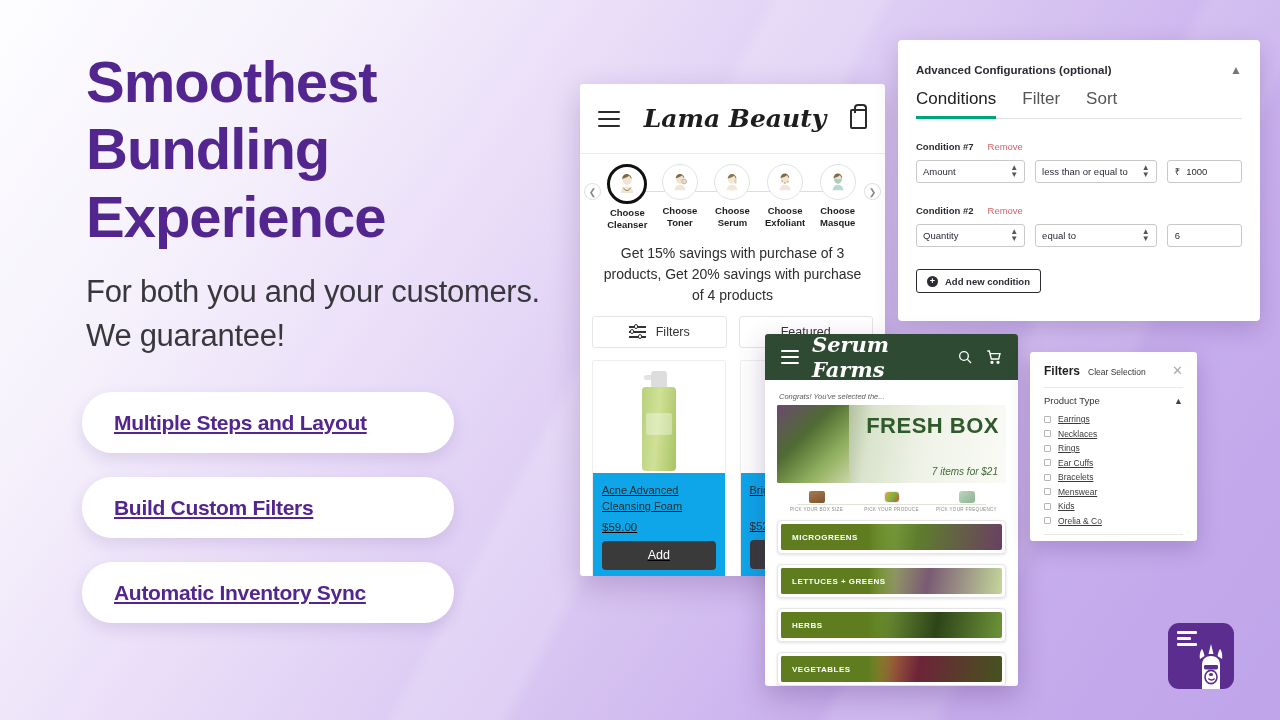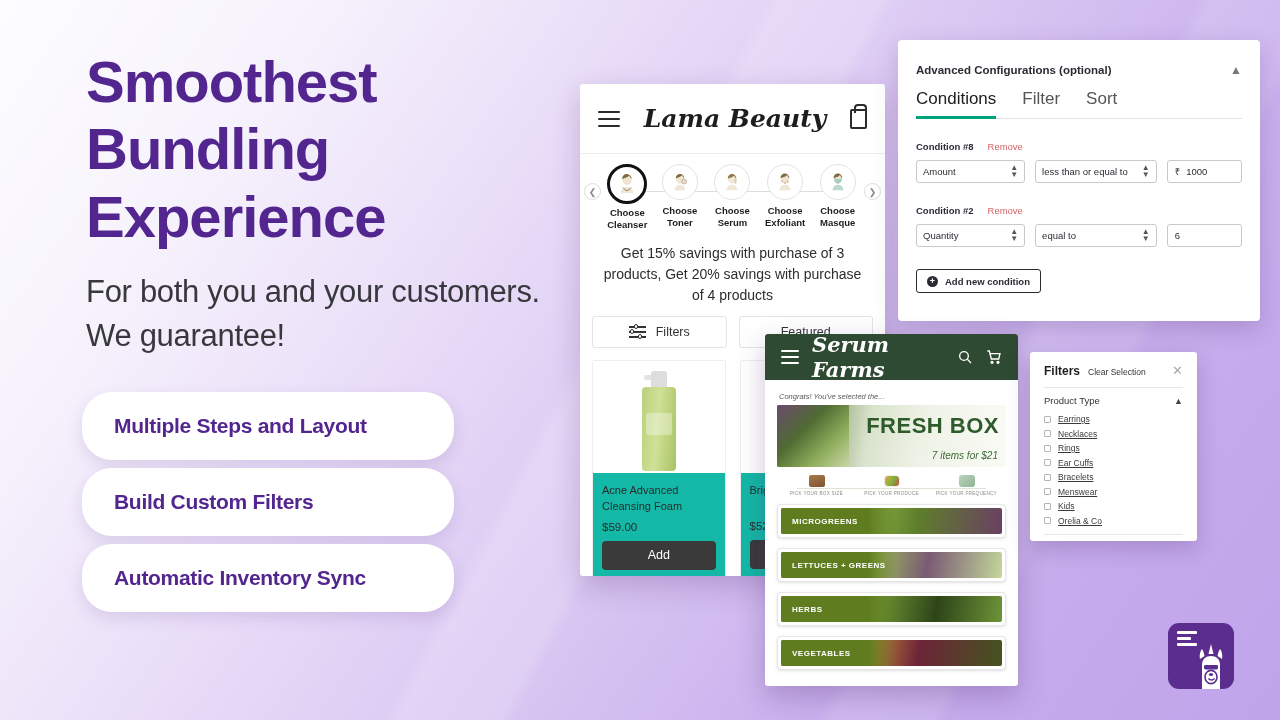--- a/index.html
+++ b/index.html
@@ -19,25 +19,25 @@
   .hero h1 {
     font-size: 58px; line-height: 1.16; font-weight: 800;
     color: #53268f; letter-spacing: -1px;
   }
   .hero .sub {
     margin-top: 20px; font-size: 31px; line-height: 1.44;
     color: #38383c; font-weight: 500; letter-spacing: -.3px;
   }
   .pills { position: absolute; left: 82px; top: 392px; width: 372px; }
   .pill {
-    background: #fff; border-radius: 30px; height: 68px;
+    background: #fff; border-radius: 30px; height: 61px;
     display: flex; align-items: center; padding-left: 32px;
-    margin-bottom: 8px;
+    margin-bottom: 24px;
     box-shadow: 0 6px 16px rgba(80,40,130,.13);
-    color: #53268f; font-size: 21px; font-weight: 700; letter-spacing: -.3px;
+    color: #53268f; font-size: 21px; font-weight: 700; letter-spacing: -.3px; text-decoration: underline;
   }
 
   
   .beauty {
     position: absolute; left: 580px; top: 84px; width: 305px; height: 492px;
     background: #fff; border-radius: 3px;
     box-shadow: 0 10px 30px rgba(60,25,95,.22);
     overflow: hidden;
   }
   .b-head {
@@ -82,21 +82,21 @@
   .slider-icon b:nth-of-type(1){ top: -1px; left: 5px; } .slider-icon b:nth-of-type(2){ top: 4px; left: 1px; } .slider-icon b:nth-of-type(3){ top: 9px; left: 9px; }
 
   .prods { display: flex; gap: 14px; padding: 12px 12px 0; }
   .prod { flex: 1 0 0; border: 1px solid #eee; border-radius: 2px; overflow: hidden; min-width: 0; }
   .prod-img { height: 112px; background: #fff; display: flex; align-items: flex-end; justify-content: center; padding-bottom: 2px; }
   .bottle { width: 34px; height: 100px; position: relative; }
   .bottle .cap { position: absolute; top: 0; left: 9px; width: 16px; height: 16px; background: #ddd; border-radius: 3px 3px 0 0; }
   .bottle .nozzle { position: absolute; top: 4px; left: 2px; width: 10px; height: 5px; background: #e3e3e3; border-radius: 2px; }
   .bottle .body { position: absolute; top: 16px; left: 0; width: 34px; height: 84px; background: linear-gradient(95deg,#b9d07d,#cfe196 45%,#a9c364); border-radius: 4px; }
   .bottle .lbl { position: absolute; top: 42px; left: 4px; width: 26px; height: 22px; background: rgba(255,255,255,.35); border-radius: 2px; }
-  .prod-body { background: #14b8a6; padding: 9px 9px 10px; }
+  .prod-body { background: #0ea5e9; padding: 9px 9px 10px; text-decoration: underline; }
   .prod-title { font-size: 11px; color: #2b2b2b; line-height: 1.5; min-height: 32px; }
   .prod-price { font-size: 11.5px; color: #2b2b2b; margin-top: 6px; }
   .add-btn {
     margin-top: 8px; height: 29px; background: #3a3a3a; color: #fff; border-radius: 4px;
     display: flex; align-items: center; justify-content: center; font-size: 12.5px;
   }
 
   
   .adv {
     position: absolute; left: 898px; top: 40px; width: 362px; height: 281px;
@@ -138,21 +138,21 @@
     background: #fff; border-radius: 3px; box-shadow: 0 10px 28px rgba(60,25,95,.26);
     overflow: hidden;
   }
   .f-head { height: 46px; background: #2e4a33; display: flex; align-items: center; padding: 0 16px; gap: 13px; }
   .f-burger { width: 18px; }
   .f-burger i { display: block; height: 2px; background: #fff; margin: 4px 0; border-radius: 1px; }
   .f-logo { font-family: "DejaVu Serif", serif; font-style: italic; font-weight: 700; font-size: 21px; color: #fff; flex: 1; }
   .f-ico { width: 16px; height: 16px; color: #fff; }
   .congrats { font-size: 7.5px; font-style: italic; color: #5a5a5a; padding: 12px 0 4px 14px; }
   .banner {
-    margin: 0 12px; height: 62px; border-radius: 2px; position: relative; overflow: hidden;
+    margin: 0 12px; height: 78px; border-radius: 2px; position: relative; overflow: hidden;
     background: linear-gradient(100deg,#4a5f3c 0%,#7d9161 16%,#d9e3cc 40%,#eef2e6 62%,#fafbf6 100%);
   }
   .banner .veg { position: absolute; left: 0; top: 0; width: 72px; height: 100%;
     background: linear-gradient(135deg,#6b4a6e 0%,#4f6b33 38%,#8fae5c 70%,#c9d6a6 100%); }
   .banner .fb { position: absolute; right: 7px; top: 8px; font-size: 22px; font-weight: 700;
     color: #2f5a2c; letter-spacing: .5px; font-family: "Liberation Sans", sans-serif; }
   .banner .items { position: absolute; right: 8px; bottom: 6px; font-size: 10px; color: #3e6b34; font-style: italic; }
   .f-steps { display: flex; padding: 8px 14px 6px; position: relative; }
   .f-steps:before { content: ""; position: absolute; left: 32px; right: 32px; top: 21px; height: 1px; background: #dfe5d6; }
   .f-step { flex: 1; display: flex; flex-direction: column; align-items: center; z-index: 2; }
@@ -362,21 +362,21 @@
       <div class="adv-title">Advanced Configurations (optional)</div>
       <div class="chev">▲</div>
     </div>
     <div class="tabs">
       <div class="tab active">Conditions</div>
       <div class="tab">Filter</div>
       <div class="tab">Sort</div>
     </div>
 
     <div class="cond-head">
-      <span class="cond-lbl">Condition #8</span>
+      <span class="cond-lbl">Condition #7</span>
       <span class="remove">Remove</span>
     </div>
     <div class="row">
       <div class="sel w1">
         <span>Amount</span>
         <span class="spin">▲<br>▼</span>
       </div>
       <div class="sel w2">
         <span>less than or equal to</span>
         <span class="spin">▲<br>▼</span>

